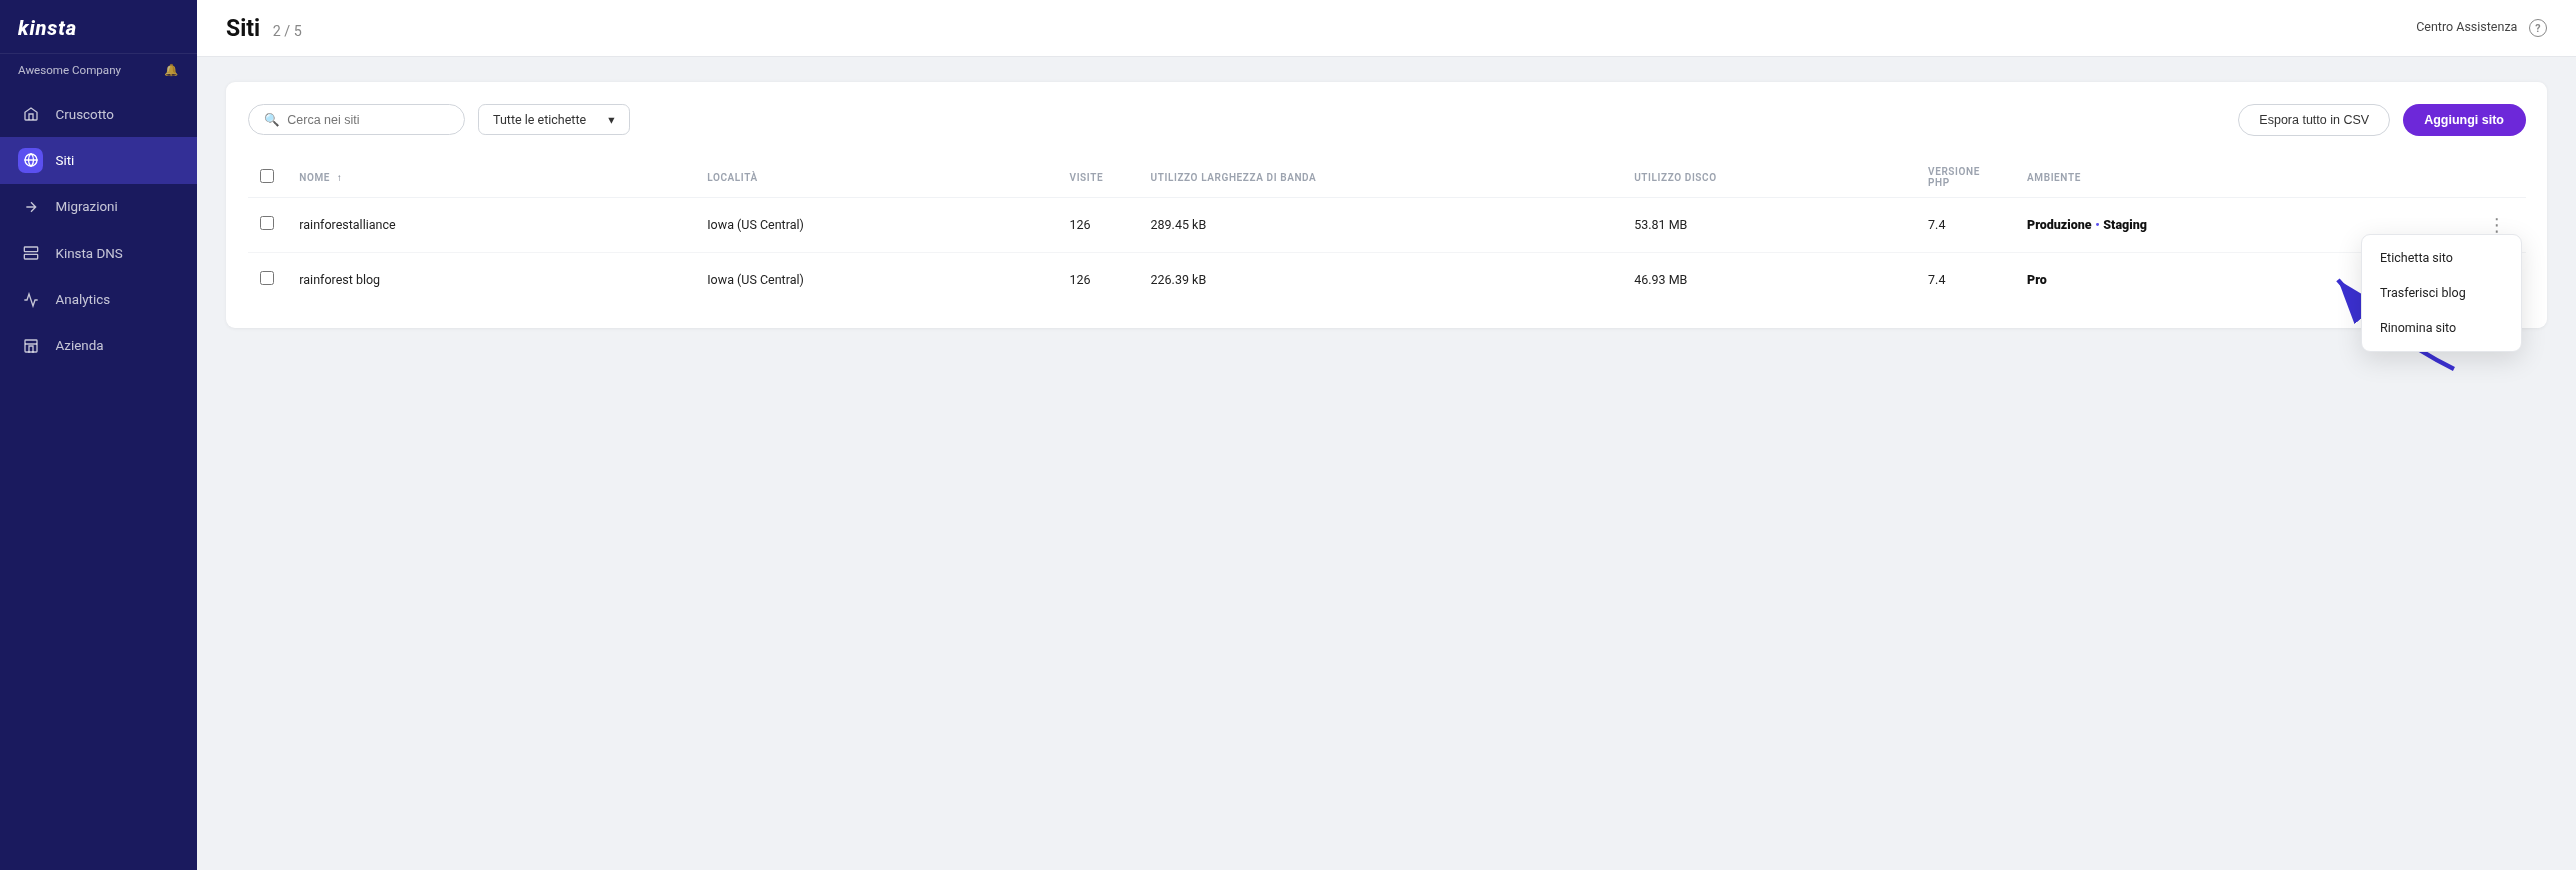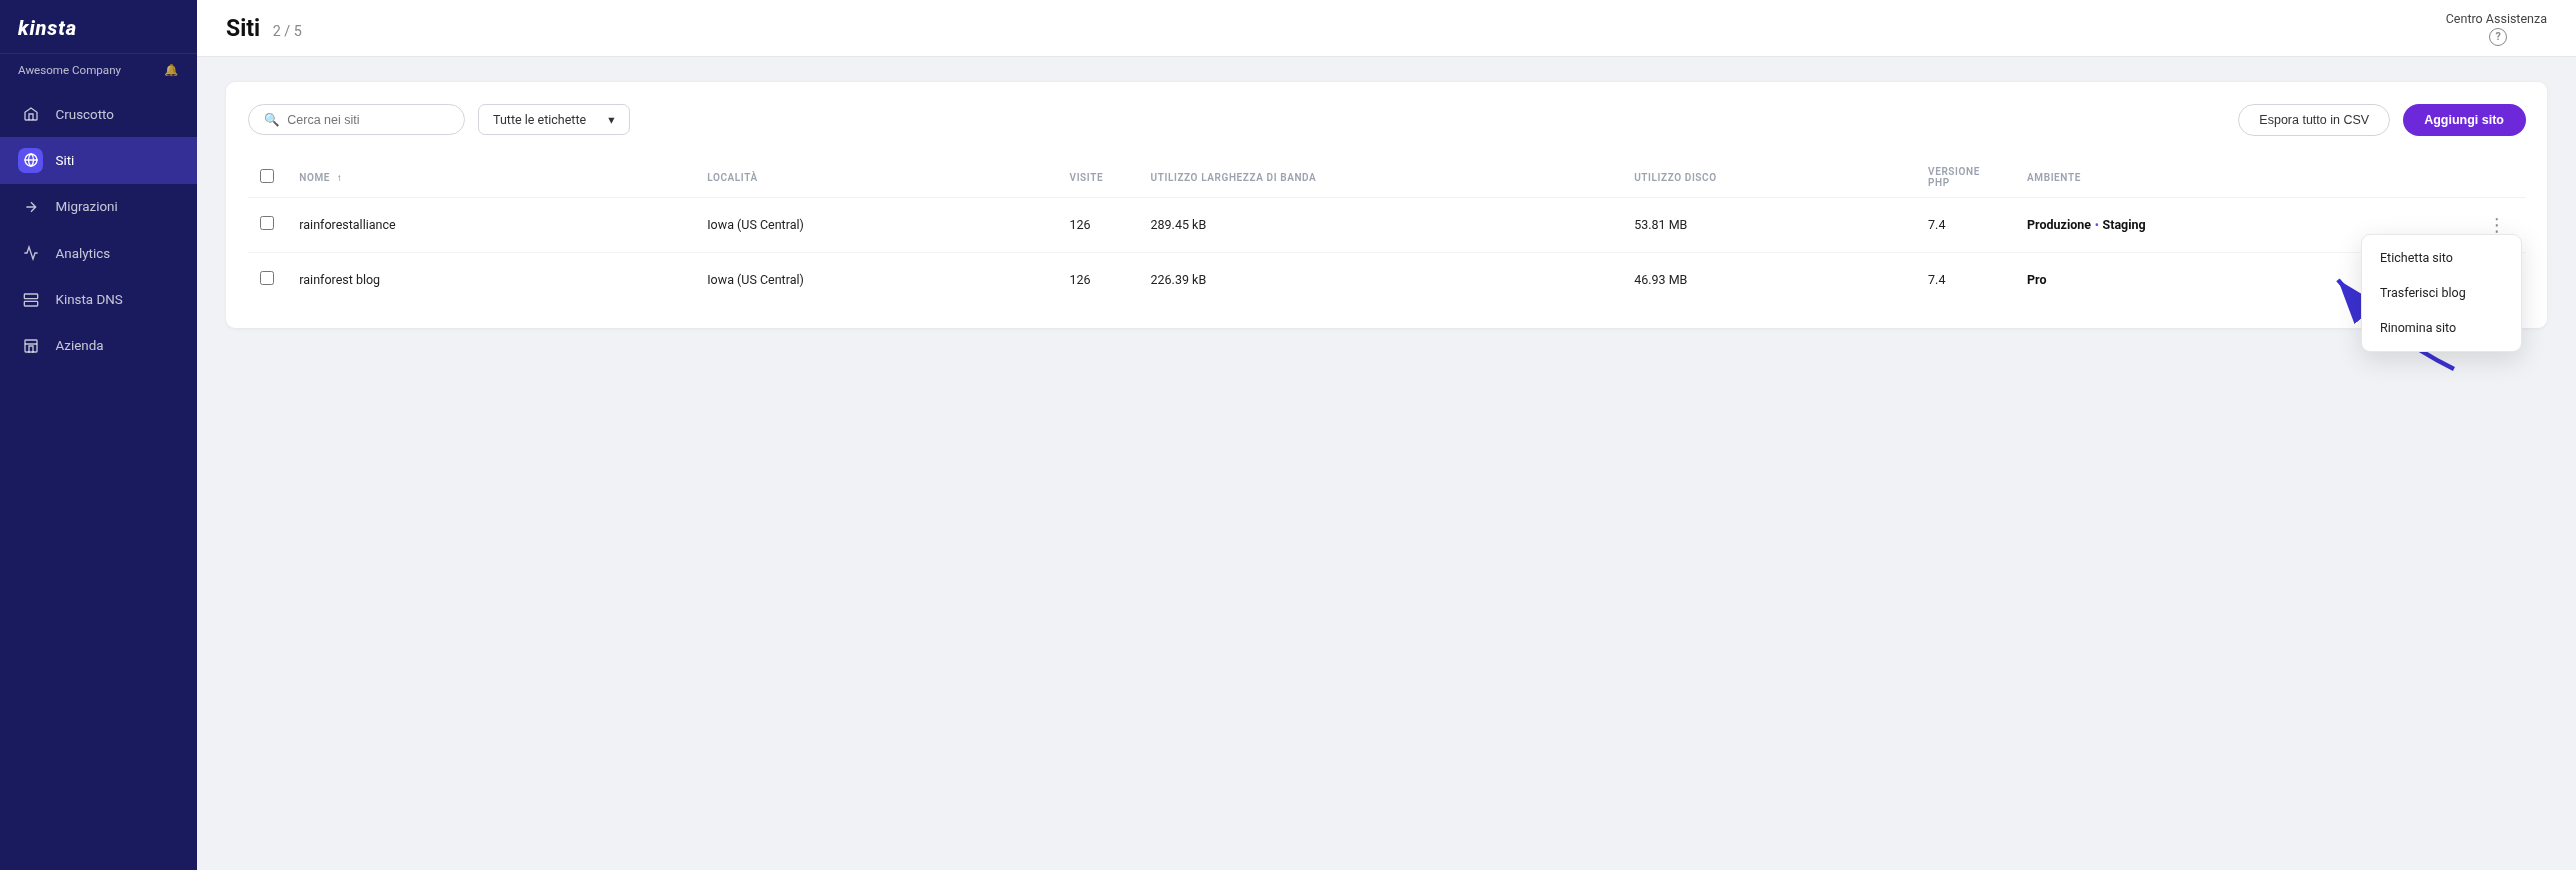--- a/index.html
+++ b/index.html
@@ -96,26 +96,24 @@
       font-weight: 700;
       color: #111;
     }
     .main-count {
       font-size: 14.3px;
       color: #888;
       font-weight: 400;
     }
     .header-right {
       display: flex;
-      align-items: center;
-      gap: 2px;
+      gap: 8px;
       font-size: 12.5px;
       color: #444;
       cursor: pointer;
-      flex-direction: column;
     }
     .help-circle {
       width: 18px; height: 18px;
       border: 1.8px solid #888;
       border-radius: 50%;
       display: inline-flex; align-items: center; justify-content: center;
       font-size: 10.7px; color: #888; font-weight: bold;
       margin-left: 3.6px;
     }
 
@@ -218,21 +216,21 @@
     .col-name { min-width: 161px; }
     .col-loc { min-width: 143px; }
     .col-visits { width: 81px; }
     .col-band { min-width: 143px; }
     .col-disk { min-width: 116px; }
     .col-php { width: 99px; }
     .col-env { min-width: 179px; }
     .col-action { width: 36px; }
 
     .env-badge {
-      font-weight: 400;
+      font-weight: 700;
       color: #111;
     }
     .env-dot { color: #5b50f0; margin: 0 3.6px; }
 
     .three-dots {
       background: none;
       border: none;
       cursor: pointer;
       font-size: 18px;
       color: #888;
@@ -327,35 +325,35 @@
         <svg viewBox="0 0 24 24" fill="none" stroke="currentColor" stroke-width="2">
             <path d="M5 12h14M12 5l7 7-7 7"></path>
           </svg>
       </div>
       <span>Migrazioni</span>
     </div>
 
     <div class="sidebar-item">
       <div class="nav-icon-wrap">
         <svg viewBox="0 0 24 24" fill="none" stroke="currentColor" stroke-width="2">
-            <polyline points="22 12 18 12 15 21 9 3 6 12 2 12"></polyline>
-          </svg>
-      </div>
-      <span>Analytics</span>
-    </div>
-
-    <div class="sidebar-item">
-      <div class="nav-icon-wrap">
-        <svg viewBox="0 0 24 24" fill="none" stroke="currentColor" stroke-width="2">
             <rect x="2" y="3" width="20" height="7" rx="1"></rect>
             <rect x="2" y="14" width="20" height="7" rx="1"></rect>
             <path d="M6 7h.01M6 18h.01"></path>
           </svg>
       </div>
       <span>Kinsta DNS</span>
+    </div>
+
+    <div class="sidebar-item">
+      <div class="nav-icon-wrap">
+        <svg viewBox="0 0 24 24" fill="none" stroke="currentColor" stroke-width="2">
+            <polyline points="22 12 18 12 15 21 9 3 6 12 2 12"></polyline>
+          </svg>
+      </div>
+      <span>Analytics</span>
     </div>
 
     <div class="sidebar-item">
       <div class="nav-icon-wrap">
         <svg viewBox="0 0 24 24" fill="none" stroke="currentColor" stroke-width="2">
             <rect x="3" y="3" width="18" height="18" rx="1"></rect>
             <path d="M9 22V12h6v10M3 9h18"></path>
           </svg>
       </div>
       <span>Azienda</span>

